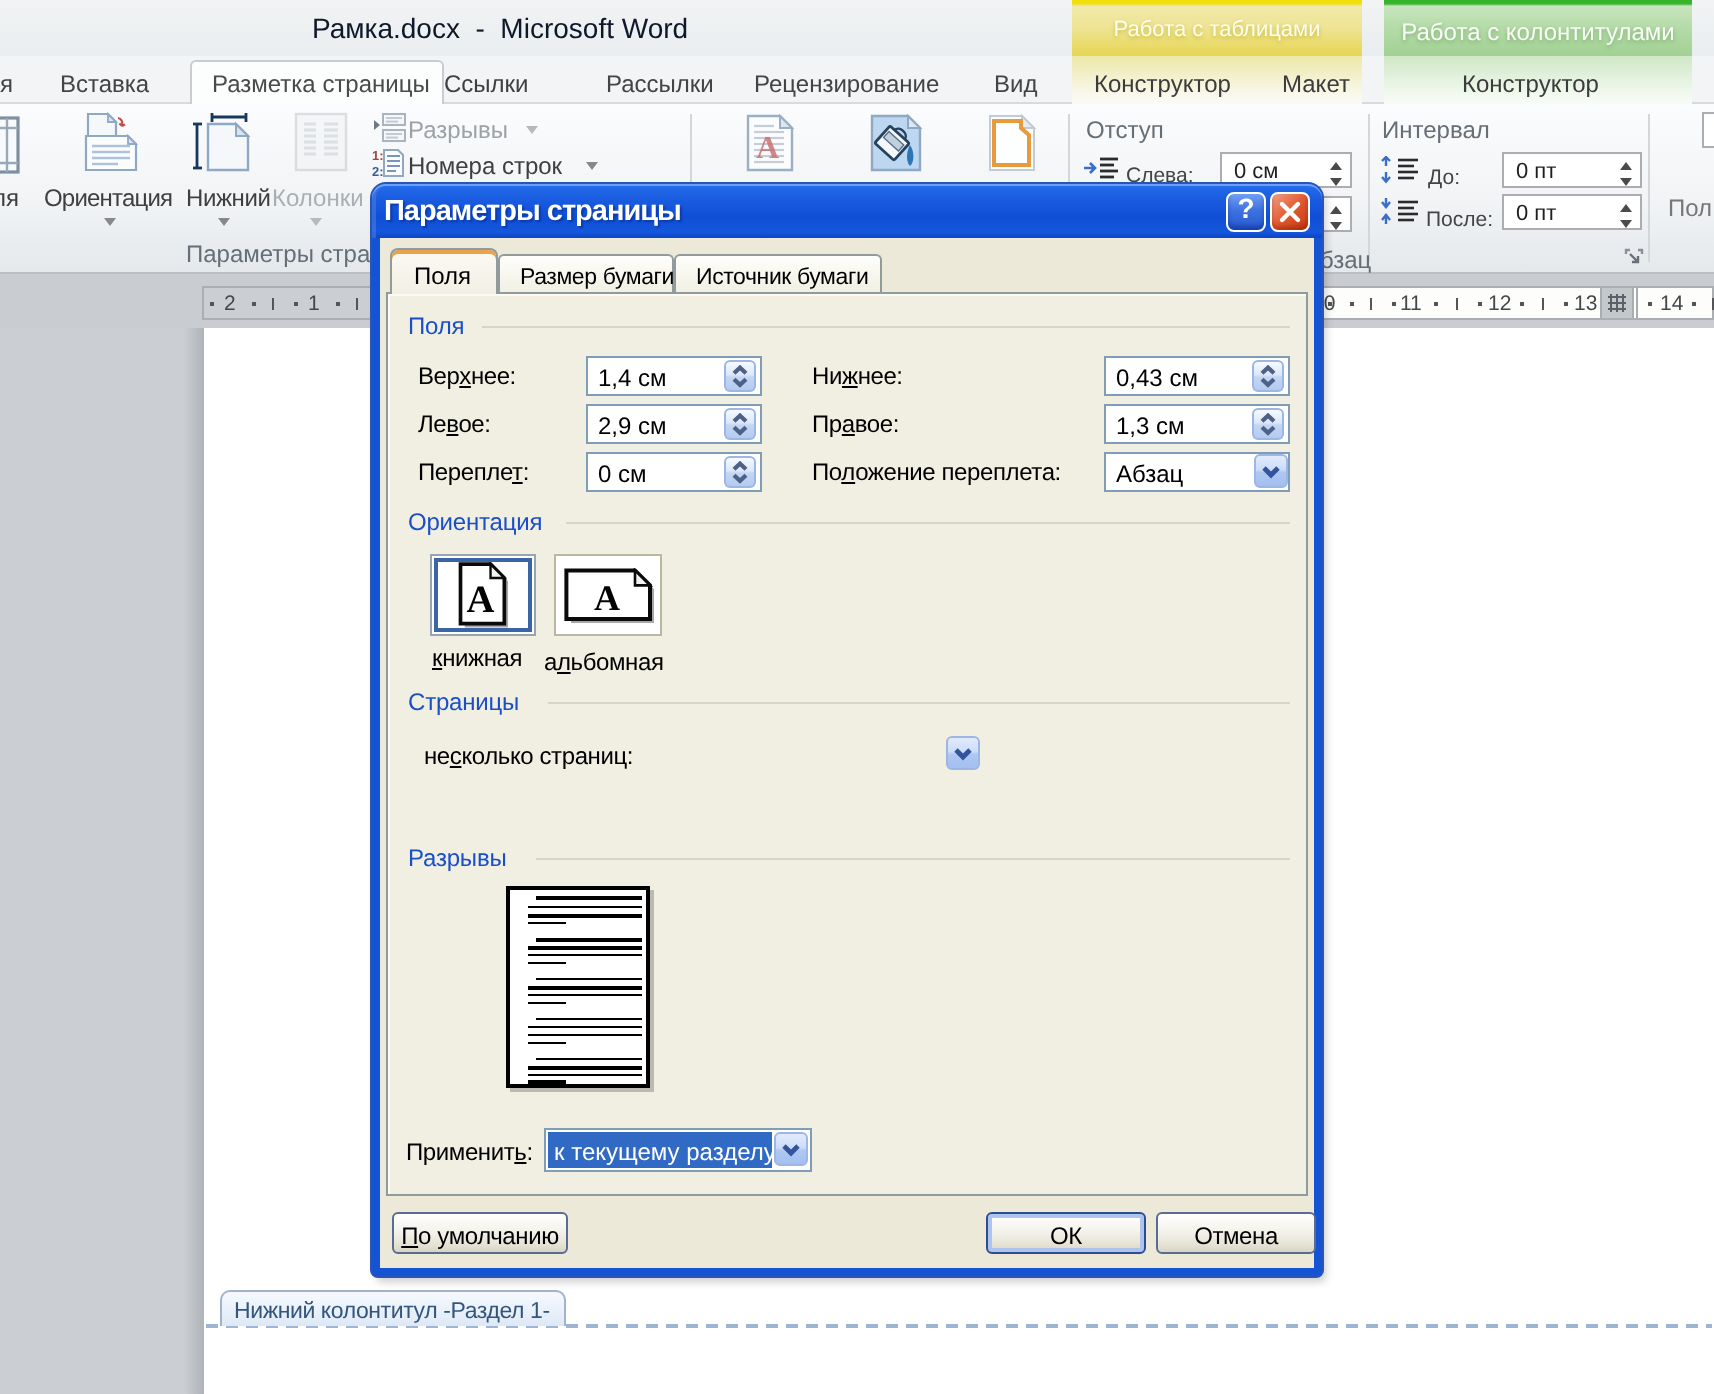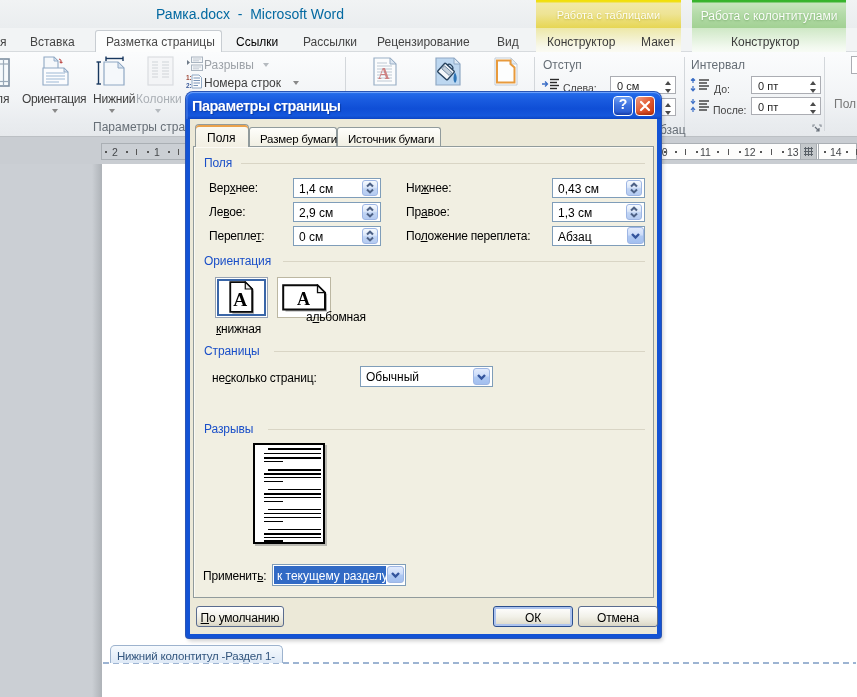--- a/index.html
+++ b/index.html
@@ -20,35 +20,35 @@
 .gline { position:absolute; height:1px; background:#D9D5C5; }
 .xfield { position:absolute; background:#fff; border:1px solid #7F9DB9; font-size:12px; color:#000; padding:3px 0 0 5px; white-space:nowrap; }
 .xspin { position:absolute; width:16px; height:16px; border-radius:3px; border:1px solid #9EB6E4; background:linear-gradient(180deg,#F6FAFE 0%,#DCE7F9 45%,#C2D5F4 55%,#B4CBF1 100%); }
 .xdropbtn { position:absolute; width:17px; height:17px; border-radius:3px; border:1px solid #9EB6E4; background:linear-gradient(180deg,#E2EBFC 0%,#CCDCF9 45%,#AEC8F2 55%,#A3BFEF 100%); }
 .xbtn { position:absolute; height:21px; border:1px solid #5A6C8F; border-radius:3px; background:linear-gradient(180deg,#FFFFFF 0%,#F2F1E9 50%,#E6E3D5 80%,#D8D5C5 100%); font-size:12px; color:#000; text-align:center; padding-top:4px; white-space:nowrap; letter-spacing:-0.2px; }
 </style>
 </head>
 <body>
 
 <div class="abs" id="titlebar" style="left:0;top:0;width:857px;height:28px;background:linear-gradient(180deg,#F1F3F4,#EAEDEF);"></div>
-<div class="abs nw" style="left:156px;top:6px;font-size:14px;color:#0369a1;">Рамка.docx&nbsp; - &nbsp;Microsoft Word</div>
+<div class="abs nw" style="left:156px;top:6px;font-size:14px;color:#0f172a;">Рамка.docx&nbsp; - &nbsp;Microsoft Word</div>
 
 <div class="abs" id="ctx-yellow" style="left:536px;top:0;width:145px;height:28px;background:linear-gradient(180deg,#F2DF04 0,#F0DF1C 2px,#F1E9A8 3px,#EEE495 50%,#EADC6E 78%,#E6D654 100%);"></div>
 <div class="abs" style="left:536px;top:9px;width:145px;height:14px;font-size:11px;color:#FDFDF4;text-align:center;text-shadow:0 1px 2px #C8B93A;">Работа с таблицами</div>
 <div class="abs" id="ctx-green" style="left:692px;top:0;width:154px;height:28px;background:linear-gradient(180deg,#35B32A 0,#3CB430 2px,#C8E5BE 3px,#B4DBA8 50%,#A2D193 100%);"></div>
 <div class="abs" style="left:692px;top:9px;width:154px;height:14px;font-size:12px;color:#FBFDFA;text-align:center;text-shadow:0 1px 2px #7CAE6E;">Работа с колонтитулами</div>
 
 <div class="abs" id="tabrow" style="left:0;top:28px;width:857px;height:24px;background:#F2F4F5;border-bottom:1px solid #D7DBDE;"></div>
 <div class="abs" style="left:536px;top:28px;width:145px;height:24px;background:linear-gradient(180deg,#EDE8A8,#F8F8EC 80%,#FBFBF3);"></div>
 <div class="abs" style="left:692px;top:28px;width:154px;height:24px;background:linear-gradient(180deg,#CFE8C6,#F2F9EF 80%,#F8FCF6);"></div>
 <div class="abs" id="activetab" style="left:95px;top:30px;width:127px;height:23px;background:#FCFDFD;border:1px solid #C8CDD2;border-bottom:none;border-radius:3px 3px 0 0;"></div>
 <div class="abs tabtxt" style="left:0px;top:35px;color:#444;font-size:12px;">я</div>
 <div class="abs tabtxt" style="left:30px;top:35px;color:#444;font-size:12px;">Вставка</div>
 <div class="abs tabtxt" style="left:106px;top:35px;color:#4A4A4A;font-size:12px;">Разметка страницы</div>
-<div class="abs tabtxt" style="left:236px;top:35px;color:#000000;font-size:12px;">Ссылки</div>
+<div class="abs tabtxt" style="left:222px;top:35px;color:#404040;font-size:12px;">Ссылки</div>
 <div class="abs tabtxt" style="left:303px;top:35px;color:#444;font-size:12px;">Рассылки</div>
 <div class="abs tabtxt" style="left:377px;top:35px;color:#444;font-size:12px;">Рецензирование</div>
 <div class="abs tabtxt" style="left:497px;top:35px;color:#444;font-size:12px;">Вид</div>
 <div class="abs tabtxt" style="left:547px;top:35px;color:#3C3C3C;font-size:12px;">Конструктор</div>
 <div class="abs tabtxt" style="left:641px;top:35px;color:#3C3C3C;font-size:12px;">Макет</div>
 <div class="abs tabtxt" style="left:731px;top:35px;color:#3C3C3C;font-size:12px;">Конструктор</div>
 
 <div class="abs" id="ribbon" style="left:0;top:52px;width:857px;height:85px;background:linear-gradient(180deg,#FBFCFD 0,#F2F4F6 55%,#E9ECEF 85%,#E6E9EC 100%);border-bottom:1px solid #BCC0C4;"></div>
 <div class="abs" id="ribbon-items" style="left:0;top:0;width:857px;height:137px;">
 
@@ -370,26 +370,25 @@
     <text x="4.5" y="27" font-family="Liberation Serif" font-size="21" font-weight="bold" fill="#000">A</text>
   </svg>
   <div class="abs" style="left:91px;top:185px;width:54px;height:41px;background:#fff;border:1px solid #BCB7A2;"></div>
   <svg class="abs" style="left:96px;top:192px;" width="48" height="30" viewBox="0 0 48 30">
     <path d="M3.5 3.5 L38 3.5 L45 10.5 L45 27.5 L3.5 27.5 Z" fill="#A8A8A8"></path>
     <path d="M1.2 1.2 L35.5 1.2 L43 8.7 L43 25.5 L1.2 25.5 Z" fill="#fff" stroke="#0A0A0A" stroke-width="2"></path>
     <path d="M35.5 1.2 L35.5 8.7 L43 8.7 Z" fill="#F2F2F2" stroke="#0A0A0A" stroke-width="1.3"></path>
     <text x="15" y="21" font-family="Liberation Serif" font-size="18" font-weight="bold" fill="#000">A</text>
   </svg>
   <div class="flbl" style="left:30px;top:230px;"><span style="text-decoration:underline">к</span>нижная</div>
-  <div class="flbl" style="left:86px;top:218px;margin-left:34px;">а<span style="text-decoration:underline">л</span>ьбомная</div>
+  <div class="flbl" style="left:86px;top:232px;">а<span style="text-decoration:underline">л</span>ьбомная</div>
 
   <div class="glbl" style="left:18px;top:252px;">Страницы</div>
   <div class="gline" style="left:88px;top:259px;width:371px;"></div>
   <div class="flbl" style="left:26px;top:279px;">не<span style="text-decoration:underline">с</span>колько страниц:</div>
-  <div class="xfield" style="left:174px;top:274px;width:133px;height:21px;">Обычный</div>
   <div class="xdropbtn" style="left:287px;top:275.5px;"><svg width="15" height="15" viewBox="0 0 15 15">
         <path d="M4 6 L7.5 9.5 L11 6" stroke="#33549C" stroke-width="2.4" fill="none"></path>
       </svg></div>
 
   <div class="glbl" style="left:18px;top:330px;">Разрывы</div>
   <div class="gline" style="left:82px;top:337px;width:377px;"></div>
   <div class="abs" id="preview" style="left:67px;top:351px;width:72px;height:101px;background:#fff;border:2px solid #000;box-shadow:2px 2px 0 rgba(120,120,120,0.45);">
     <div class="abs" style="left:12.5px;top:3.4px;width:53.5px;height:1.5px;background:#000;"></div>
     <div class="abs" style="left:9px;top:7.7px;width:57px;height:1.5px;background:#000;"></div>
     <div class="abs" style="left:9px;top:12px;width:57px;height:1.5px;background:#000;"></div>

